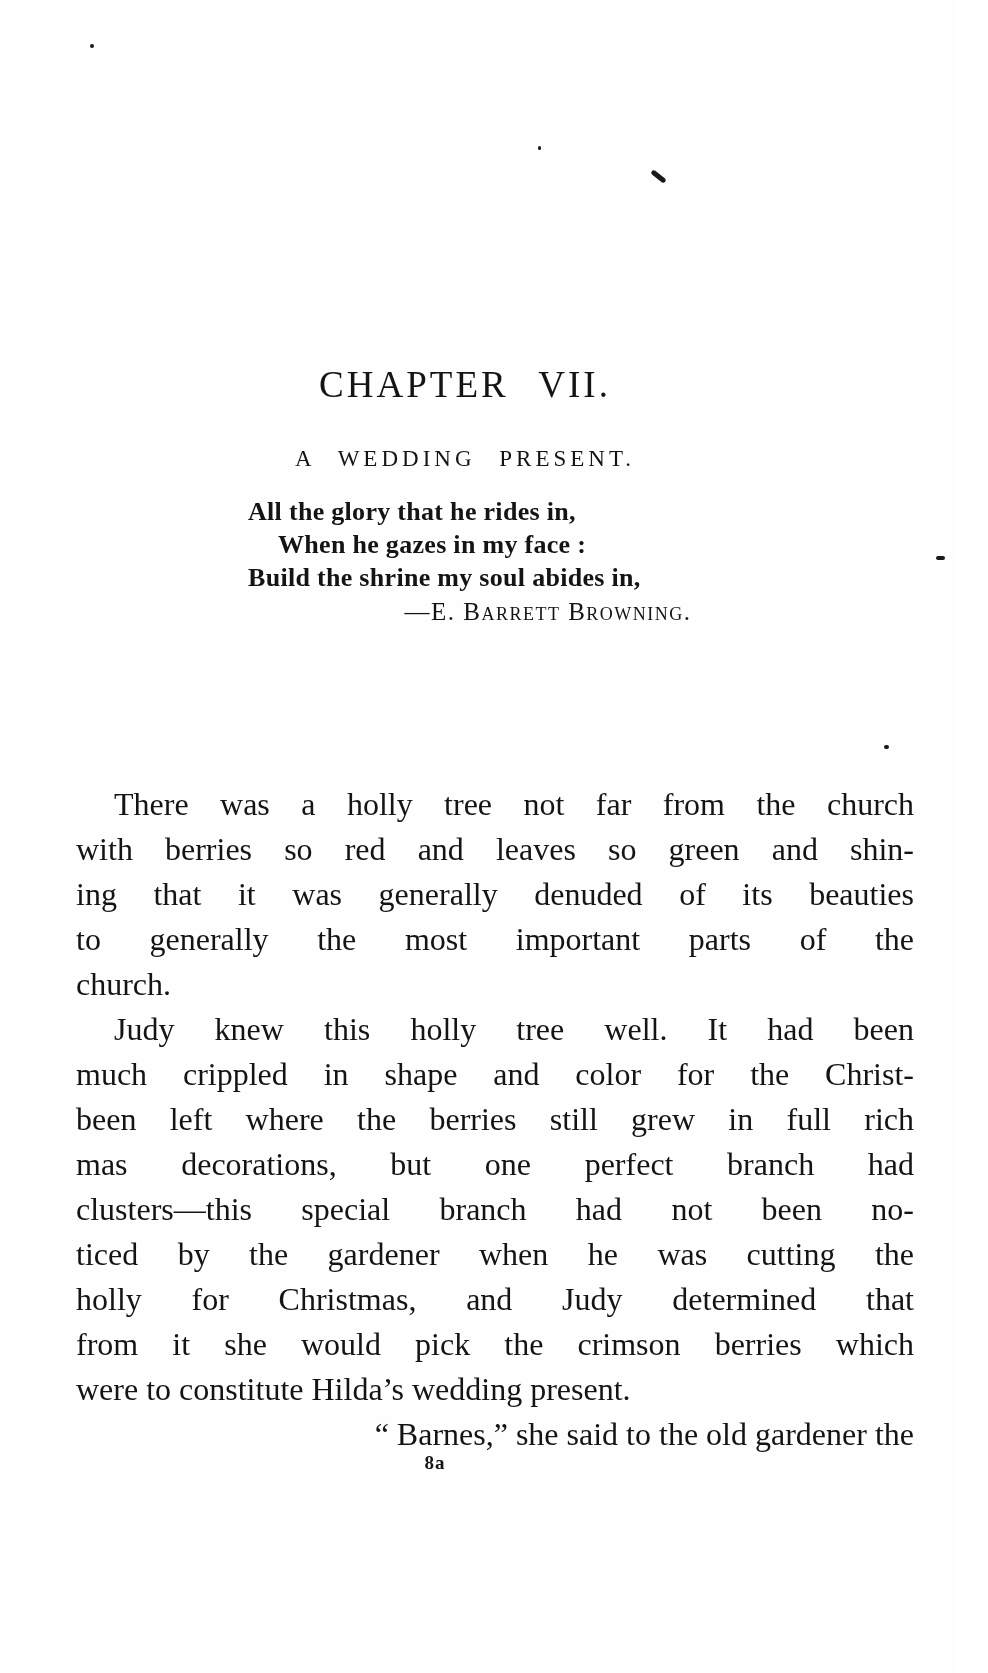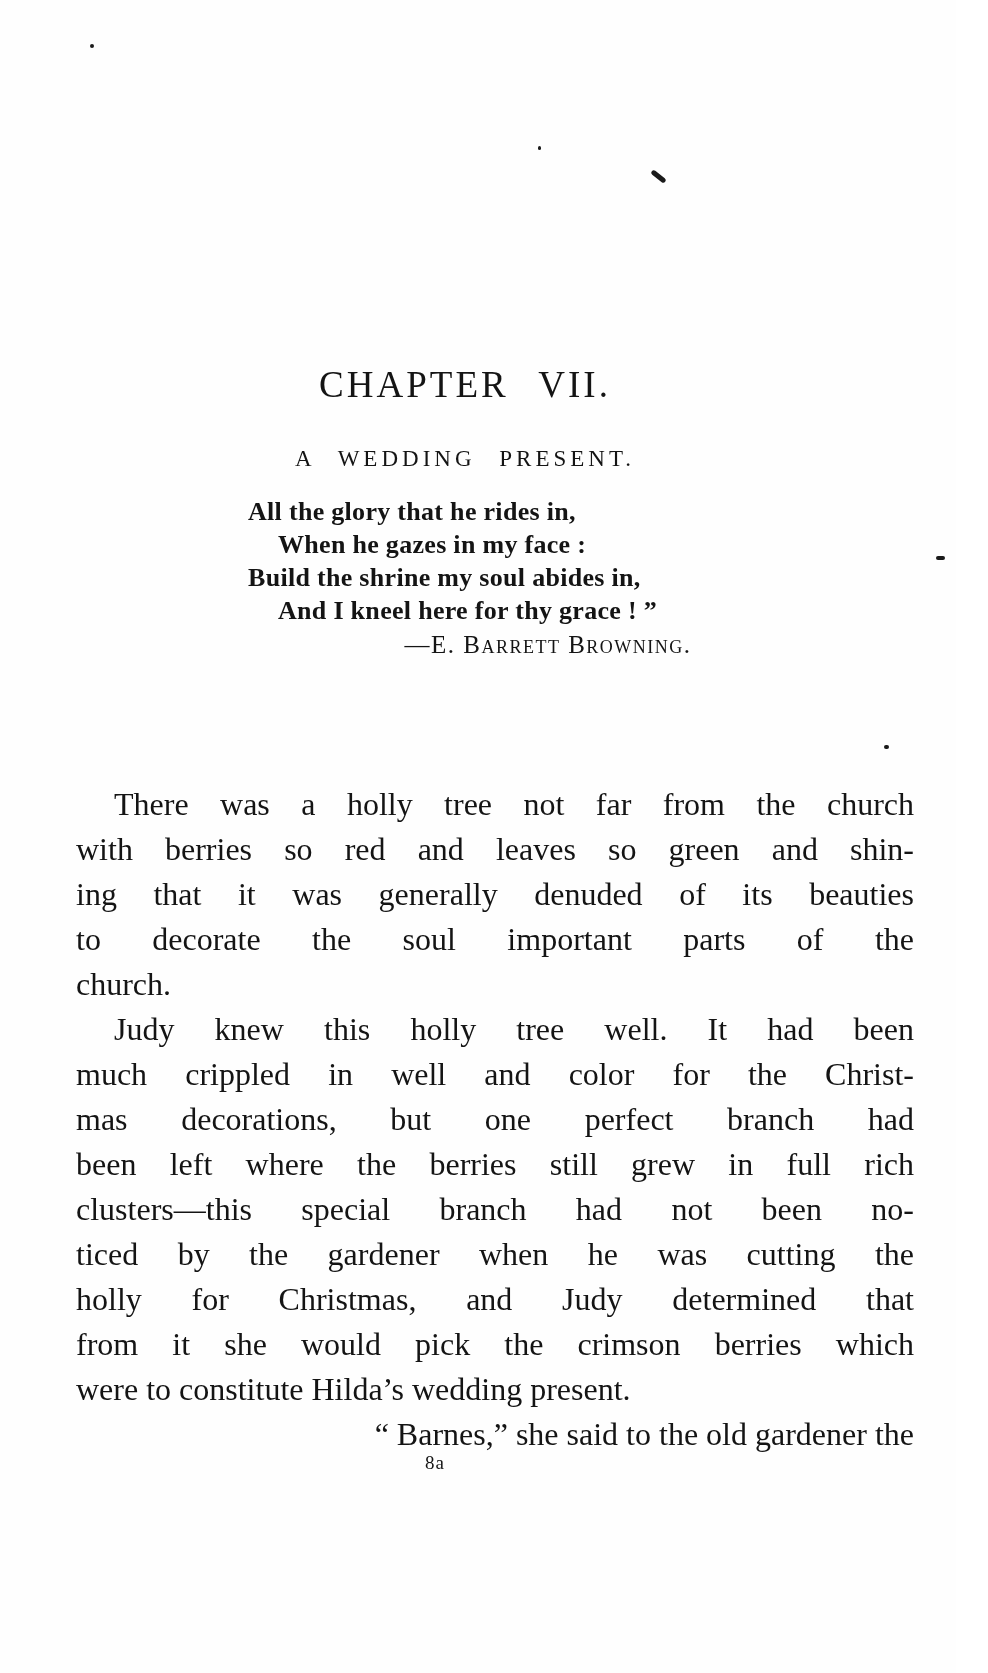--- a/index.html
+++ b/index.html
@@ -74,21 +74,21 @@
     text-align-last: justify;
   }
   .indent { text-indent: 38px; text-align: right; }
   .page-number {
     position: absolute;
     top: 1452px;
     left: 405px;
     width: 60px;
     text-align: center;
     font-size: 19px;
-    font-weight: normal;
+    font-weight: bold;
     letter-spacing: 1px;
   }
   .speck {
     position: absolute;
     background: #1a1a1a;
     border-radius: 2px;
   }
   .speck-dot1 { left: 90px;  top: 44px;  width: 4px; height: 4px; }
   .speck-dot2 { left: 538px; top: 146px; width: 3px; height: 4px; }
   .speck-check {
@@ -111,39 +111,38 @@
   <div class="speck speck-dash2"></div>
 
   <div class="chapter-title">CHAPTER VII.</div>
 
   <div class="section-subtitle">A WEDDING PRESENT.</div>
 
   <div class="epigraph">
     <div class="epigraph-line">All the glory that he rides in,</div>
     <div class="epigraph-line pindent">When he gazes in my face :</div>
     <div class="epigraph-line">Build the shrine my soul abides in,</div>
-    <div class="epigraph-line pindent">And I kneel here for thy grace ! ”</div>
     <div class="epigraph-attribution">—E. Barrett Browning.</div>
   </div>
 
   <div class="body-text">
 
     <div class="paragraph">
       <div class="line jline indent">There was a holly tree not far from the church</div>
       <div class="line jline">with berries so red and leaves so green and shin-</div>
       <div class="line jline">ing that it was generally denuded of its beauties</div>
-      <div class="line jline">to decorate the soul important parts of the</div>
+      <div class="line jline">to generally the most important parts of the</div>
       <div class="line">church.</div>
     </div>
 
     <div class="paragraph">
       <div class="line jline indent">Judy knew this holly tree well.  It had been</div>
-      <div class="line jline">much crippled in well and color for the Christ-</div>
+      <div class="line jline">much crippled in shape and color for the Christ-</div>
+      <div class="line jline">been left where the berries still grew in full rich</div>
       <div class="line jline">mas decorations, but one perfect branch had</div>
-      <div class="line jline">been left where the berries still grew in full rich</div>
       <div class="line jline">clusters—this special branch had not been no-</div>
       <div class="line jline">ticed by the gardener when he was cutting the</div>
       <div class="line jline">holly for Christmas, and Judy determined that</div>
       <div class="line jline">from it she would pick the crimson berries which</div>
       <div class="line">were to constitute Hilda’s wedding present.</div>
     </div>
 
     <div class="paragraph">
       <div class="line indent">“ Barnes,” she said to the old gardener the</div>
     </div>

